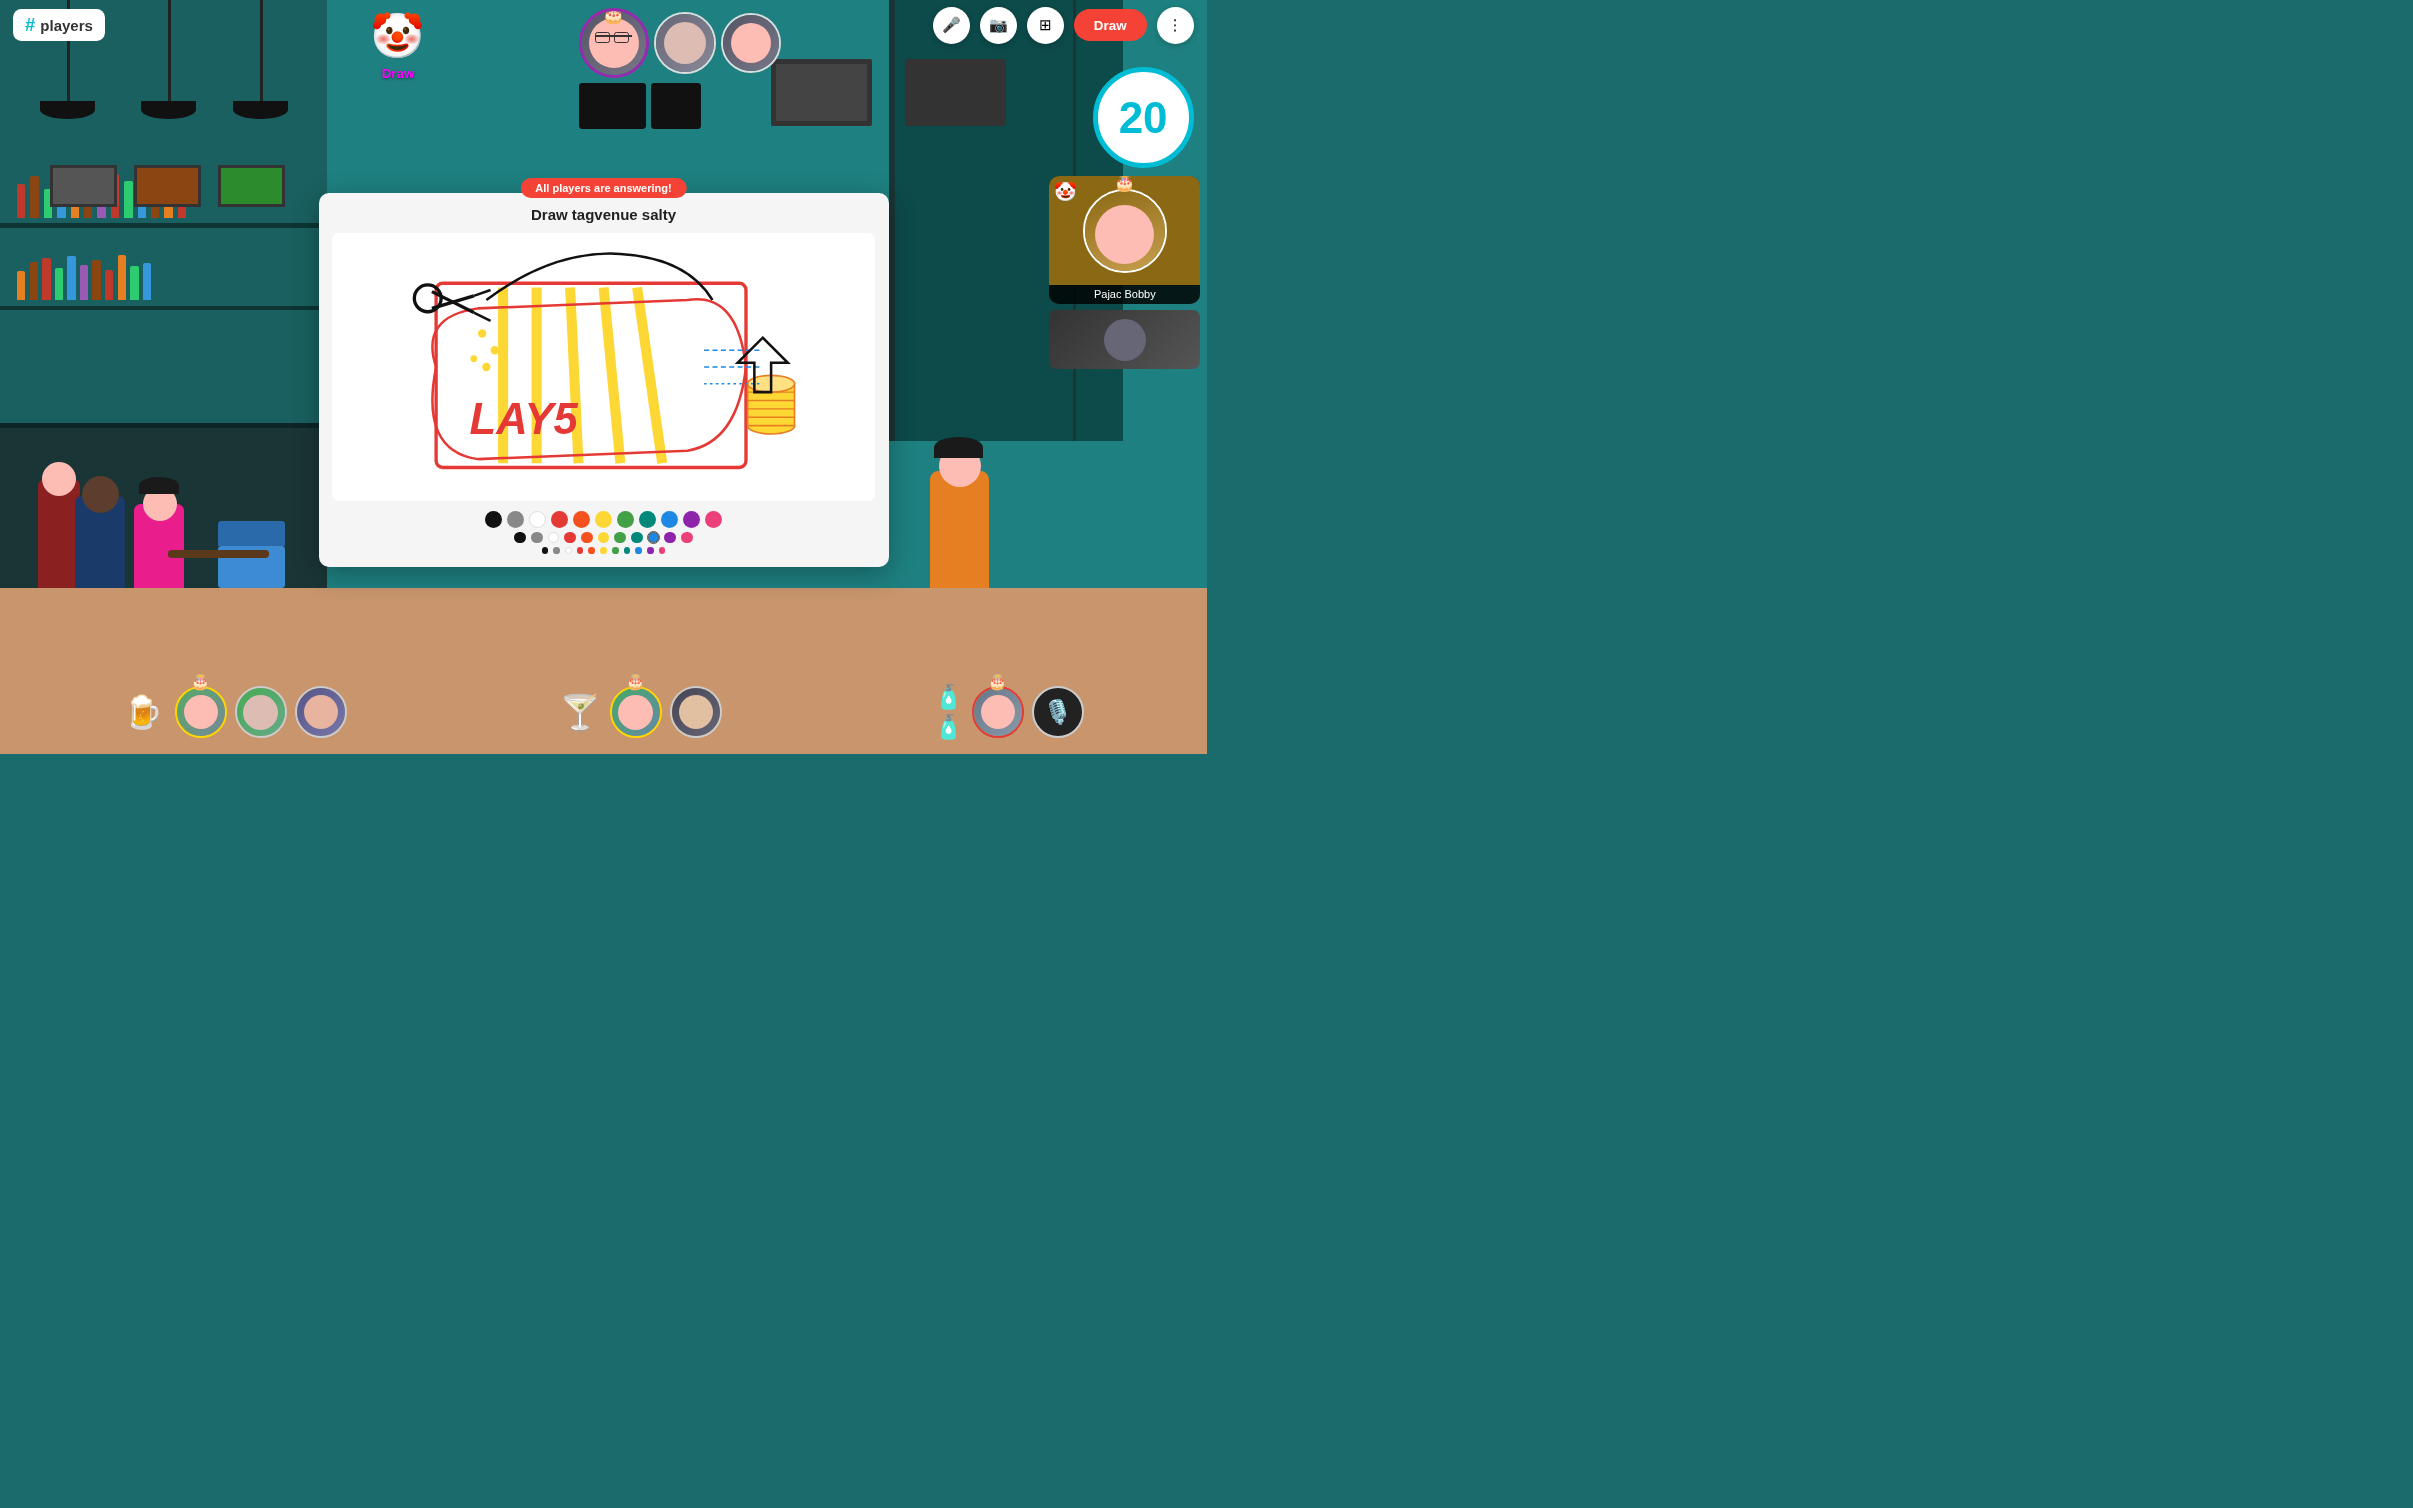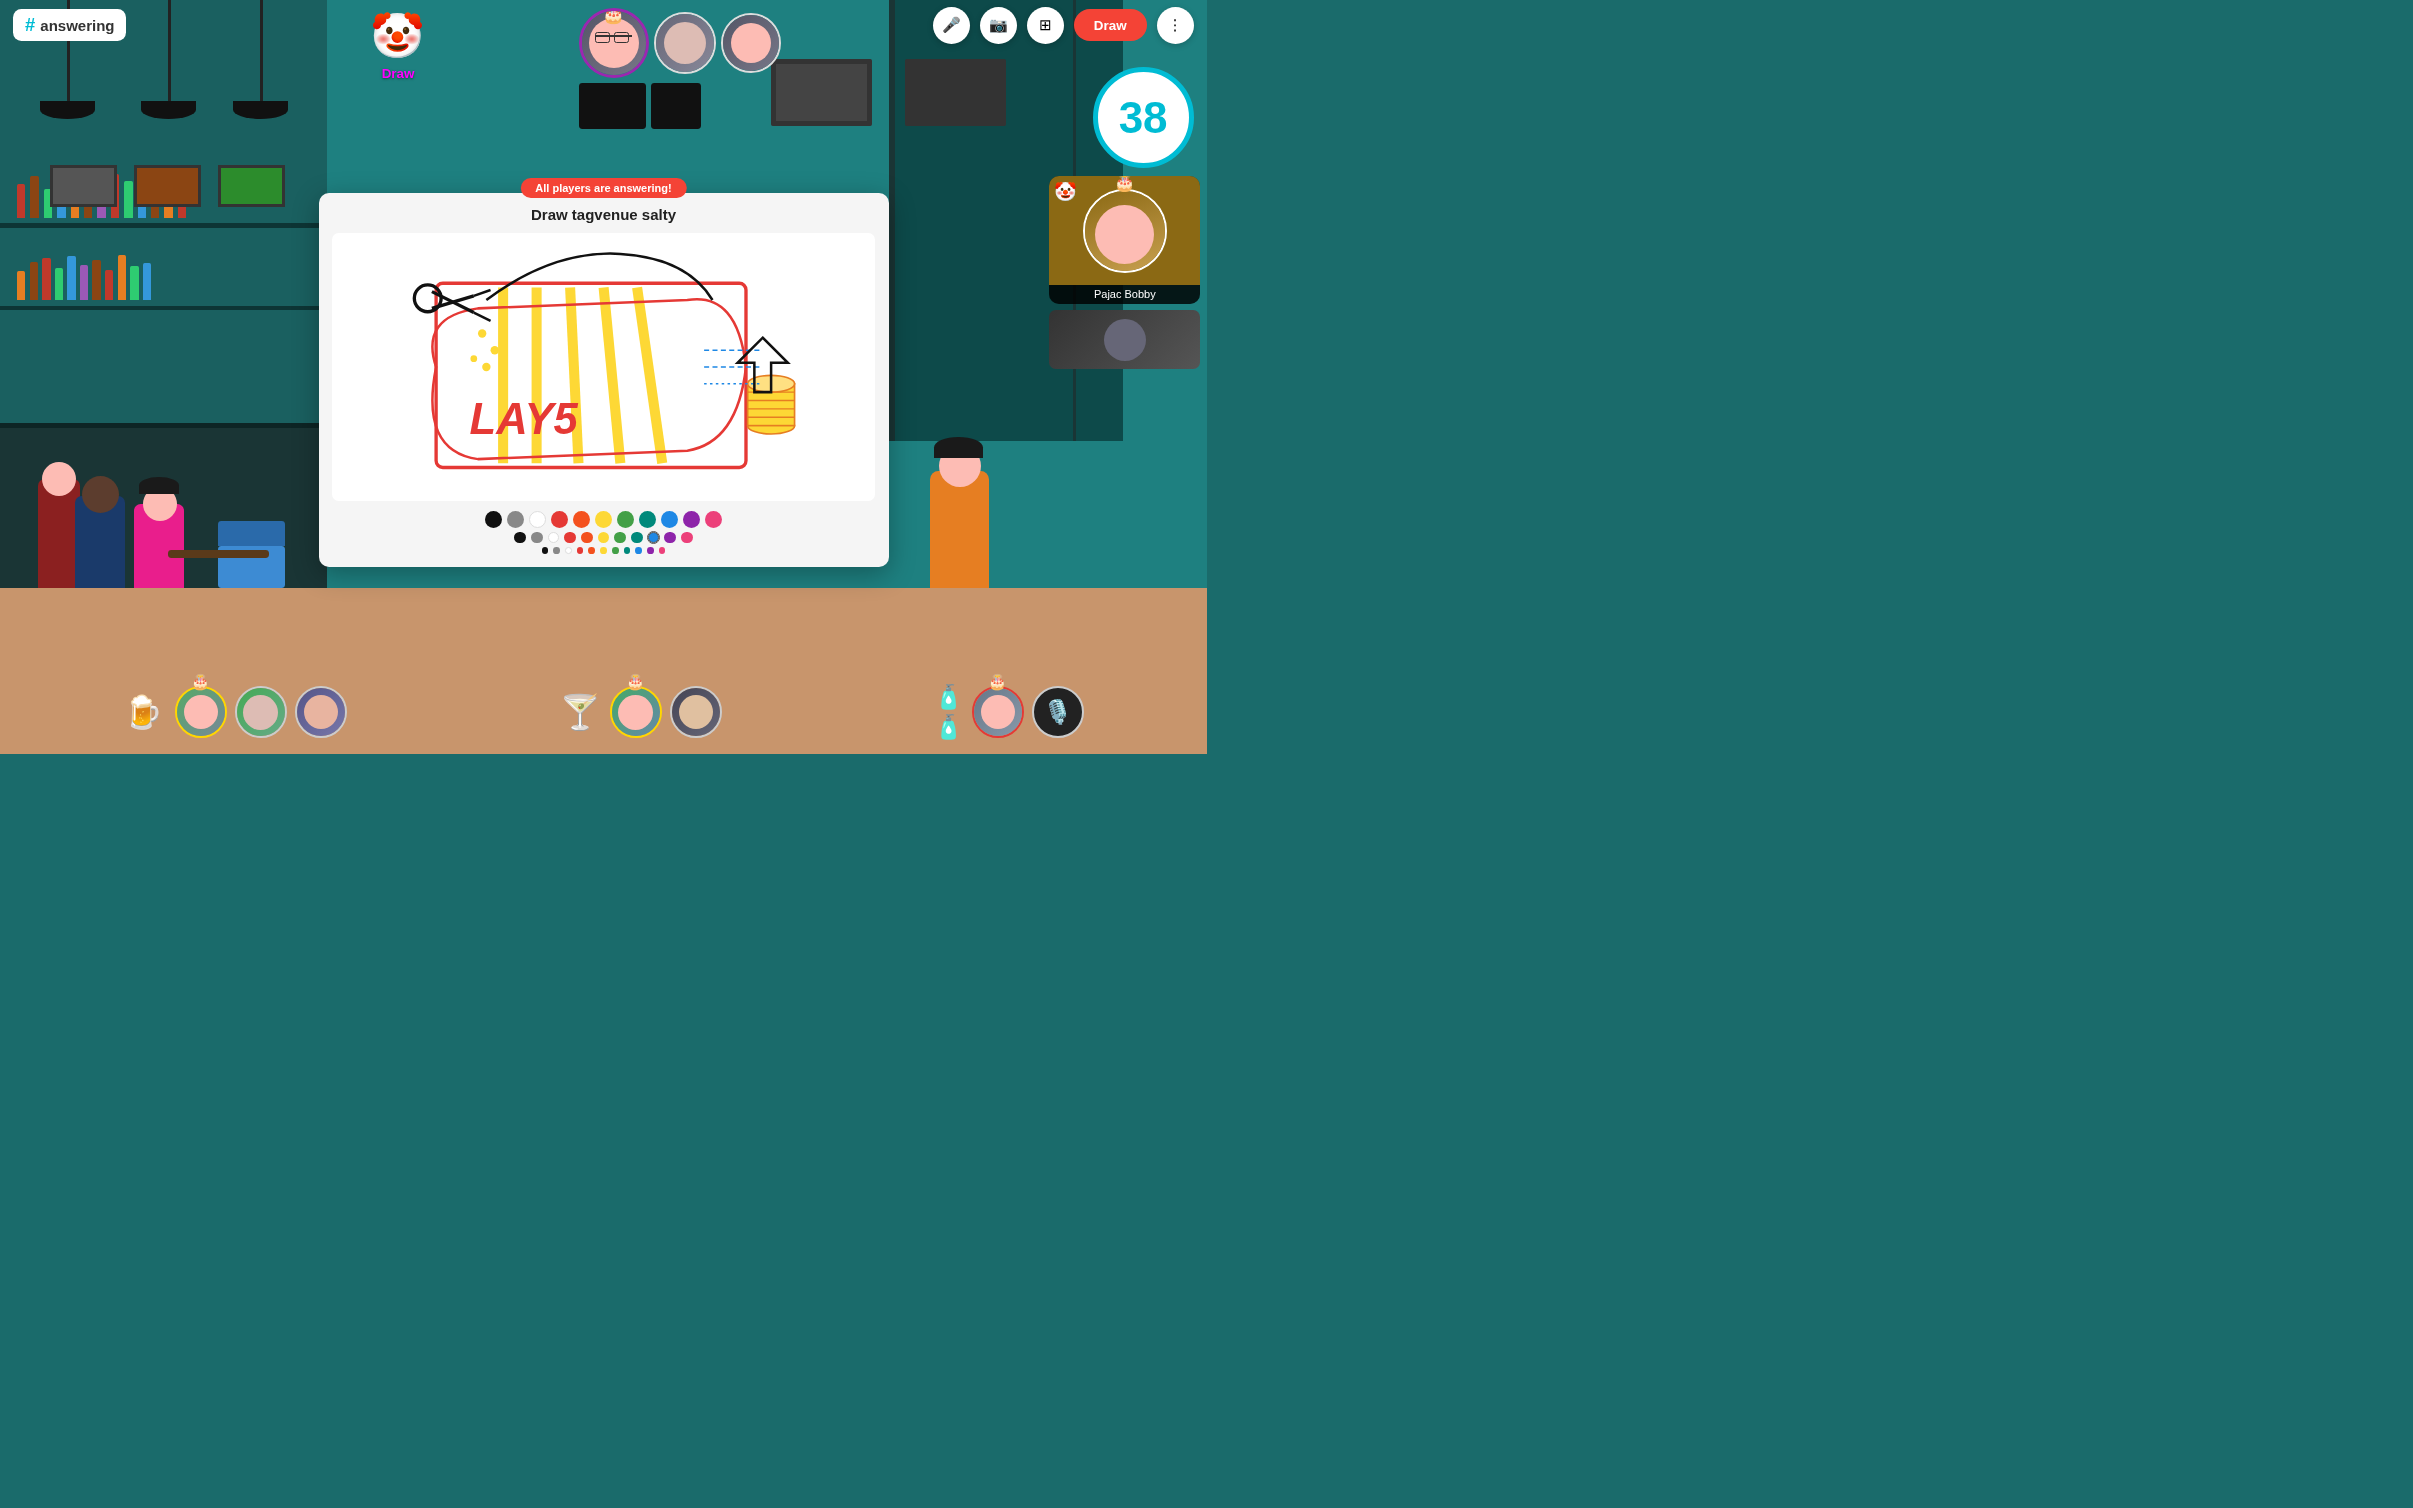--- a/index.html
+++ b/index.html
@@ -379,21 +379,21 @@
   </div>
 
   <div style="position:absolute;bottom:26%;left:168px;width:101px;height:8.4px;background:#5a3a1a;border-radius:3.4px;z-index:8;"></div>
 </div>
 
 <div class="floor"></div>
 
 <div class="header">
   <div class="logo-box">
     <span class="logo-hash">#</span>
-    <span class="logo-text">answering</span>
+    <span class="logo-text">players</span>
   </div>
   <div style="flex:1"></div>
   <div class="header-right">
     <button class="icon-btn">🎤</button>
     <button class="icon-btn">📷</button>
     <button class="icon-btn">⊞</button>
     <button class="leave-btn">Draw</button>
     <button class="icon-btn">⋮</button>
   </div>
 </div>
@@ -429,21 +429,21 @@
     <div style="width:100%;height:100%;background:linear-gradient(135deg,#556,#778);display:flex;align-items:center;justify-content:center;">
       <div style="width:40px;height:40px;background:#FDBCB4;border-radius:50%;"></div>
     </div>
   </div>
 
   <div style="position:absolute;top:75px;left:0;width:67px;height:46px;background:#111;border-radius:3.4px;"></div>
   <div style="position:absolute;top:75px;left:72px;width:50px;height:46px;background:#111;border-radius:3.4px;"></div>
 </div>
 
 <div class="timer-circle">
-  <span>38</span>
+  <span>20</span>
 </div>
 
 <div class="right-sidebar">
   <div class="host-panel">
     <div class="host-video-area">
 
       <div style="position:absolute;top:5px;left:5px;font-size:18.4px;">🤡</div>
 
       <div style="position:relative;">
         <div style="position:absolute;top:-17px;left:50%;transform:translateX(-50%);font-size:17px;">🎂</div>

